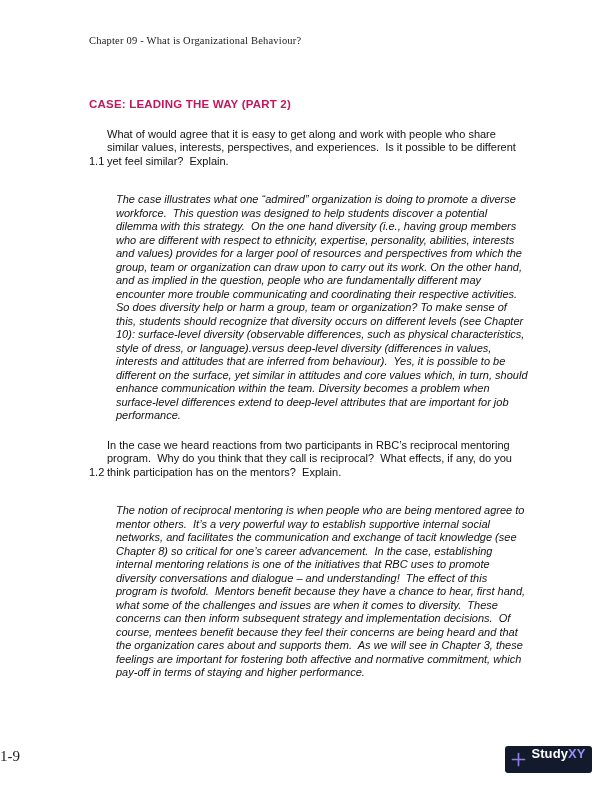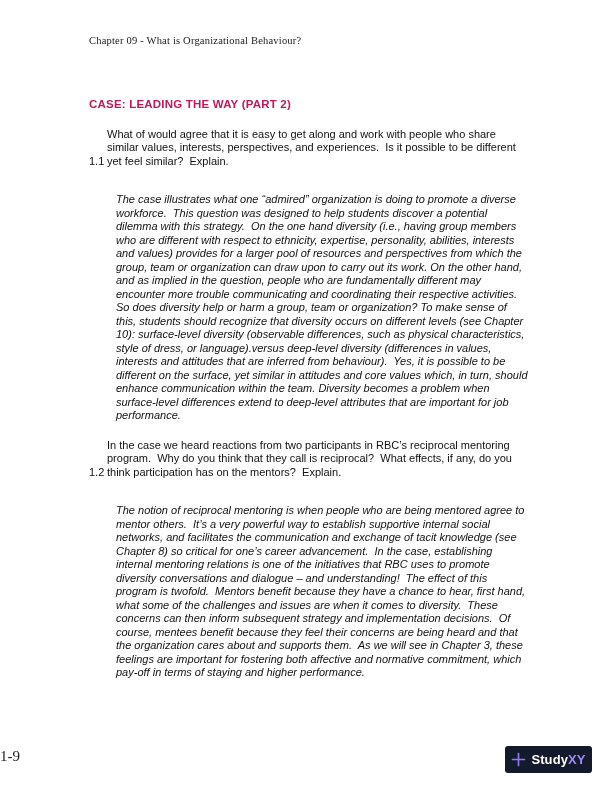--- a/index.html
+++ b/index.html
@@ -59,21 +59,20 @@
     font-size: 15px;
     color: #222222;
   }
   .studyxy-badge {
     position: absolute;
     left: 505px; top: 746px;
     width: 87px; height: 27px;
     background: #131a2b;
     border-radius: 3px;
     display: flex;
-    align-items: center;
     justify-content: center;
     gap: 5px;
     cursor: pointer;
   }
   .studyxy-badge .plus-icon {
     display: flex; align-items: center; justify-content: center;
   }
   .studyxy-badge .brand {
     font-size: 13px;
     font-weight: bold;

